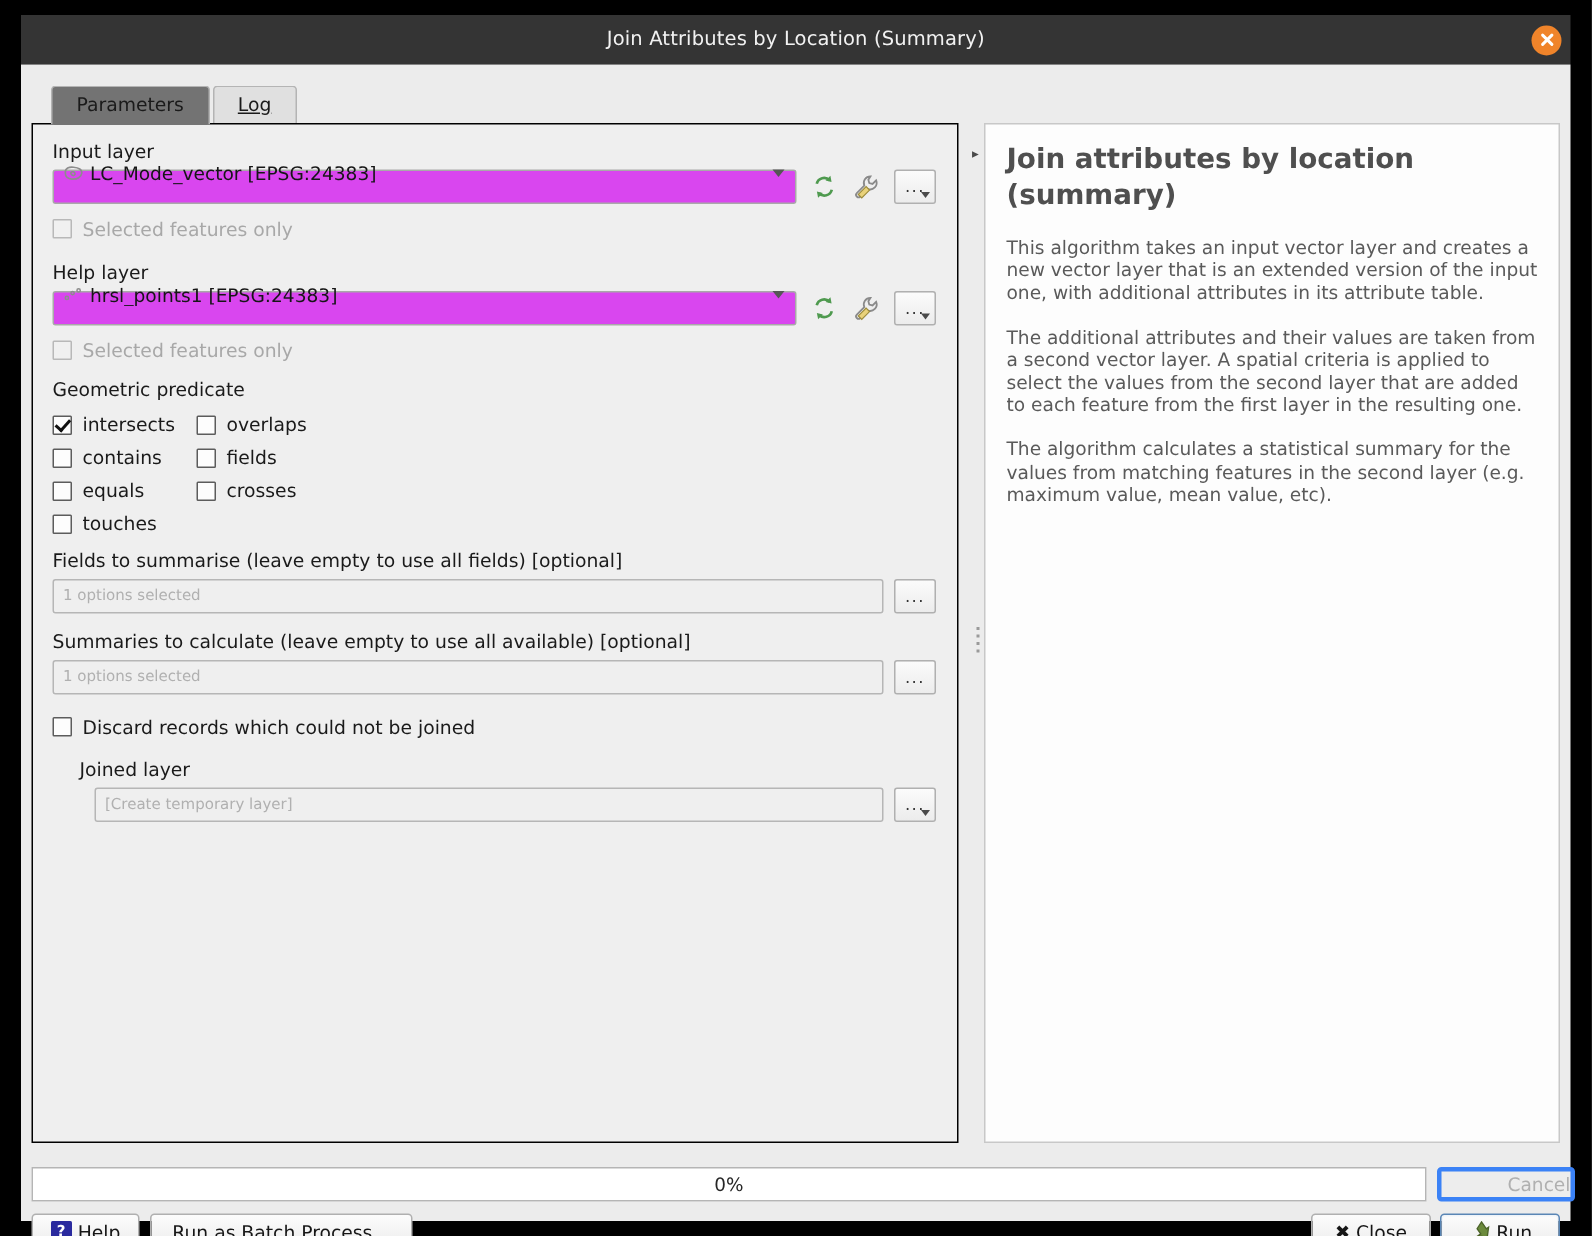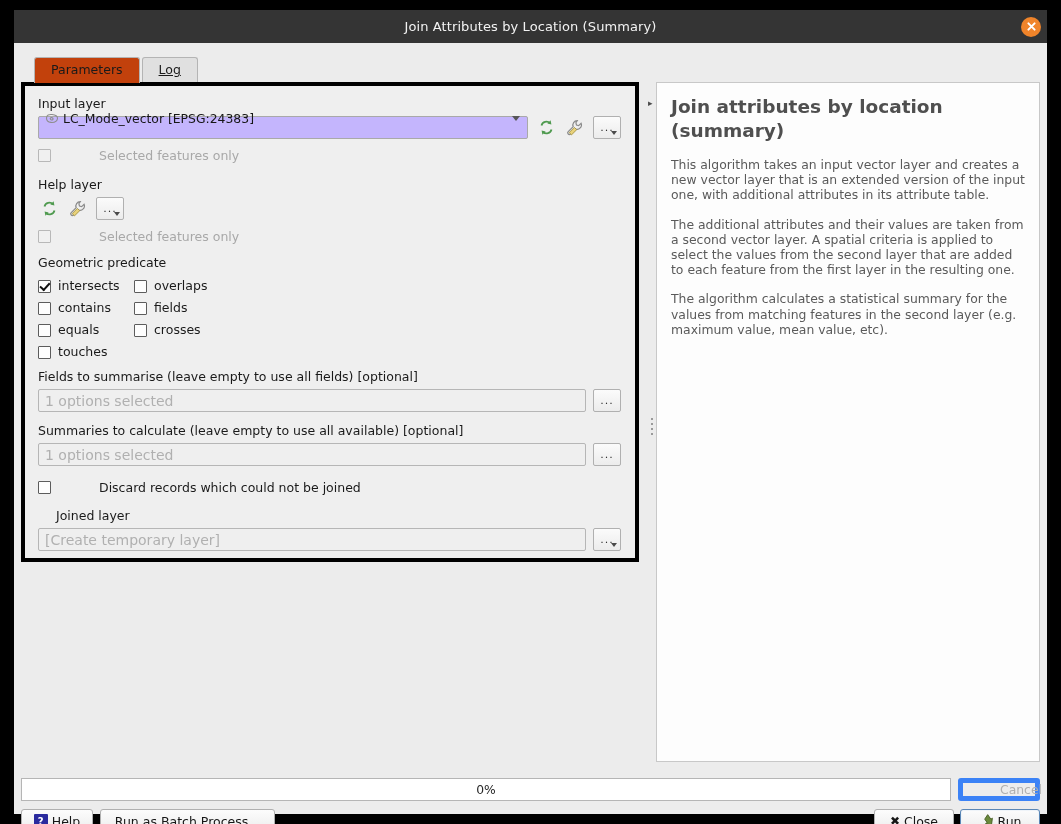--- a/index.html
+++ b/index.html
@@ -74,35 +74,35 @@
     border-bottom: none;
     padding: 5px 16px 6px 16px;
     background: #e0e0e0;
     font-size: 12.5px;
     border-radius: 3px 3px 0 0;
     cursor: pointer;
     color: #1a1a1a;
     line-height: 14px;
   }
   .tab.active {
-    background: #c2410c;
+    background: #737373;
     border-color: #b4b4b4;
     font-weight: normal;
     position: relative;
     z-index: 3;
   }
   .tab:not(.active) { margin-left: 2px; text-decoration: underline; }
 
   
   .params-panel {
     position: absolute;
     left: 7px; top: 39px;
-    width: 618px; height: 480px;
+    width: 618px; height: 680px;
     background: #efefef;
-    border: 4px solid #000000;
+    border: 1px solid #000000;
     box-sizing: border-box;
     padding: 10px 14px 10px 13px;
   }
   .help-panel {
     position: absolute;
     left: 642px; top: 39px;
     width: 384px; height: 680px;
     background: #fdfdfd;
     border: 1px solid #c8c8c8;
     box-sizing: border-box;
@@ -158,21 +158,21 @@
 
   .row {
     display: flex;
     align-items: center;
     gap: 7px;
   }
 
   .combo {
     flex: 1;
     height: 23px;
-    background: #c4b5fd;
+    background: #d946ef;
     border: 1px solid #a9a9a9;
     border-radius: 2px;
     display: flex;
     align-items: center;
     padding: 0 4px 18px 6px;
     box-sizing: border-box;
     cursor: pointer;
     position: relative;
   }
   .combo .ctext {
@@ -224,21 +224,20 @@
     border-right: 3px solid transparent;
     border-top: 4px solid #4a4a4a;
   }
 
   
   .cb-row {
     display: flex;
     align-items: center;
     height: 20px;
     margin-top: 6px;
-    gap: 41px;
   }
   .cb {
     width: 13px; height: 13px;
     border: 1px solid #5c5c5c;
     background: #fdfdfd;
     box-sizing: border-box;
     display: inline-flex;
     align-items: center;
     justify-content: center;
     margin-right: 7px;
@@ -275,45 +274,45 @@
   .tinput {
     flex: 1;
     height: 23px;
     border: 1px solid #b6b6b6;
     background: #efefef;
     border-radius: 2px;
     box-sizing: border-box;
     display: flex;
     align-items: center;
     padding: 0 6px;
-    font-size: 14px;
+    font-size: 10px;
     color: #b0b0b0;
     cursor: text;
   }
-  .tinput.white { background: #efefef; }
+  .tinput.white { background: #efefef; margin-left: 28px; }
 
   
   .progress-wrap {
     position: absolute;
     left: 7px; top: 735px;
     width: 930px; height: 23px;
     background: #ffffff;
     border: 1px solid #b5b5b5;
     box-sizing: border-box;
     display: flex;
     align-items: center;
     justify-content: center;
     font-size: 12.3px;
     color: #262626;
   }
   .cancel-btn {
     position: absolute;
     left: 944px; top: 735px;
-    width: 82px; height: 23px;
-    border: 5px solid #3b82f6;
+    width: 92px; height: 23px;
+    border: 3px solid #3b82f6;
     border-radius: 3px;
     background: #ededed;
     color: #b0b0b0;
     font-size: 12.4px;
     display: flex;
     align-items: center;
     justify-content: center;
     box-sizing: border-box;
     padding-left: 44px;
   }
@@ -424,20 +423,31 @@
         </div>
       </div>
 
       <div class="cb-row">
         <span class="cb disabled"></span>
         <span class="cb-label disabled">Selected features only</span>
       </div>
 
       <span class="label spaced">Help layer</span>
       <div class="row">
+        <div class="combo">
+          <span class="layer-icon">
+            <svg width="14" height="11" viewBox="0 0 14 11">
+              <circle cx="2.6" cy="7.6" r="1.1" fill="none" stroke="#8d8d8d" stroke-width="1"></circle>
+              <circle cx="6.4" cy="4.4" r="1.1" fill="none" stroke="#8d8d8d" stroke-width="1"></circle>
+              <circle cx="10.4" cy="2.6" r="1.1" fill="none" stroke="#8d8d8d" stroke-width="1"></circle>
+            </svg>
+          </span>
+          <span class="ctext">hrsl_points1 [EPSG:24383]</span>
+          <span class="arrow"></span>
+        </div>
         <div class="icon-btn">
           <svg width="19" height="19" viewBox="0 0 19 19">
             <path d="M4.5 7.5 A5 5 0 0 1 13 5.2" fill="none" stroke="#4f9a4f" stroke-width="1.8"></path>
             <path d="M14.5 11.5 A5 5 0 0 1 6 13.8" fill="none" stroke="#4f9a4f" stroke-width="1.8"></path>
             <path d="M13.6 2.2 L14.4 6.4 L10.4 5.4 Z" fill="#4f9a4f"></path>
             <path d="M5.4 16.8 L4.6 12.6 L8.6 13.6 Z" fill="#4f9a4f"></path>
           </svg>
         </div>
         <div class="icon-btn">
           <svg width="20" height="20" viewBox="0 0 20 20">

